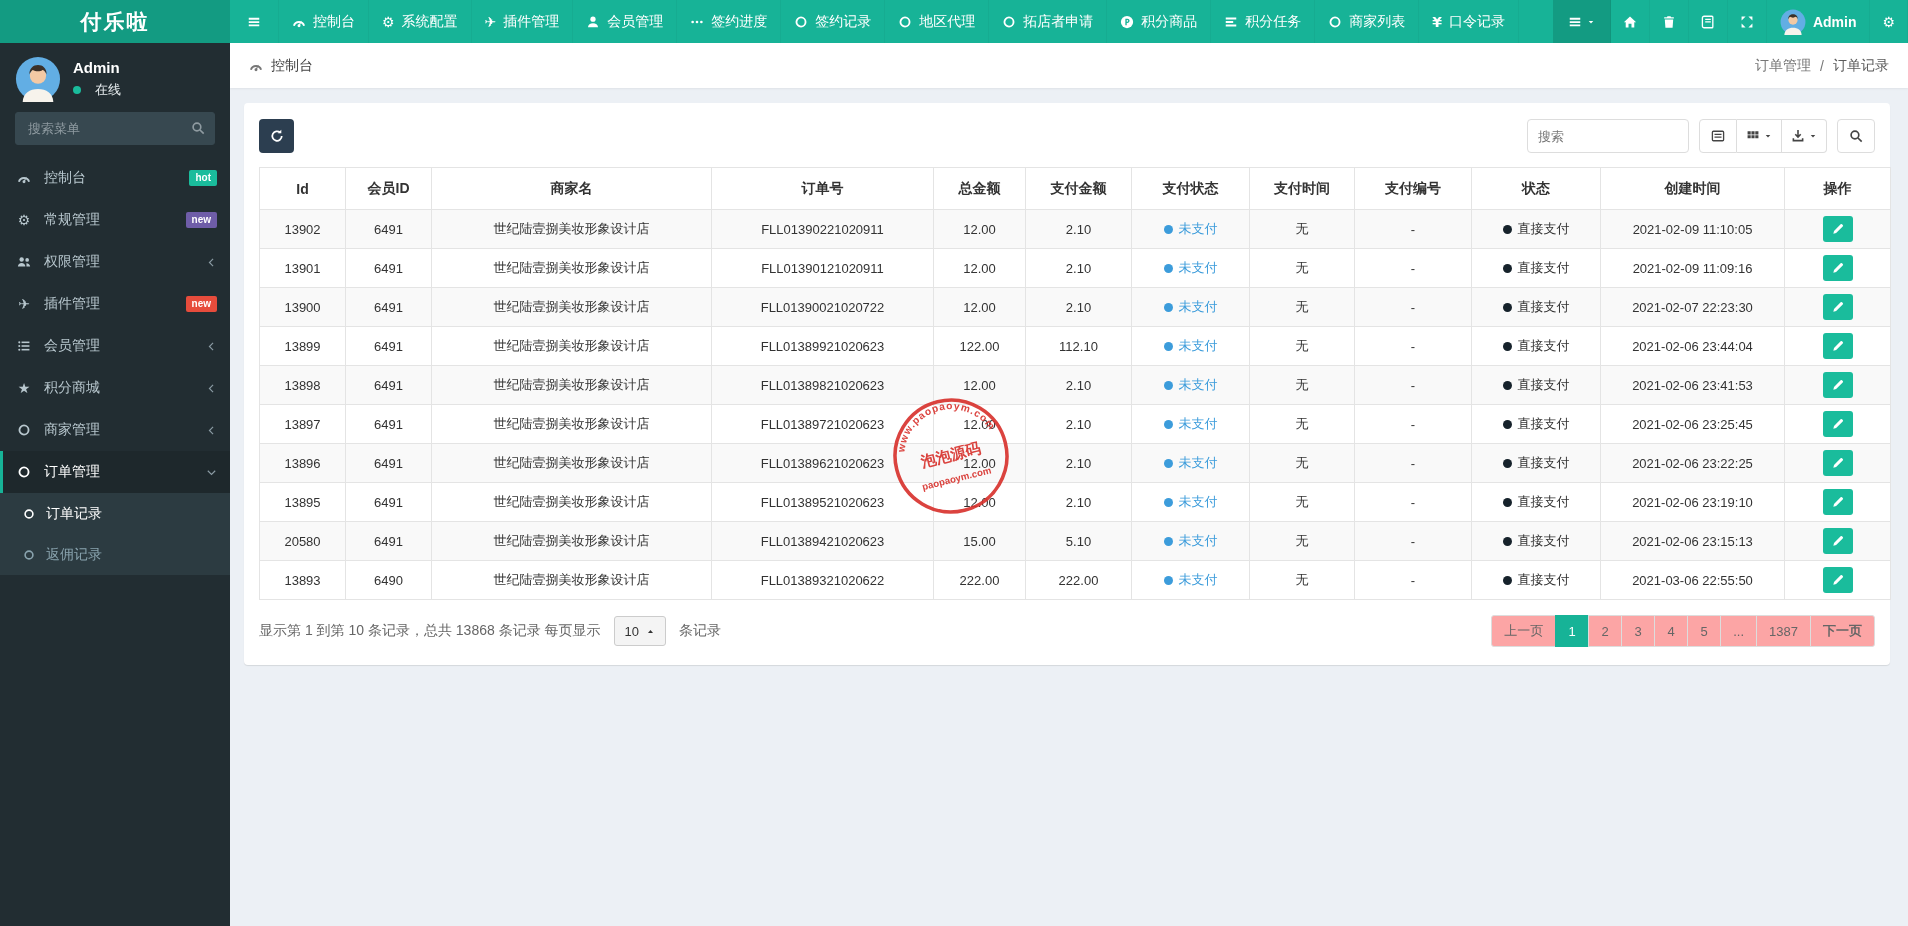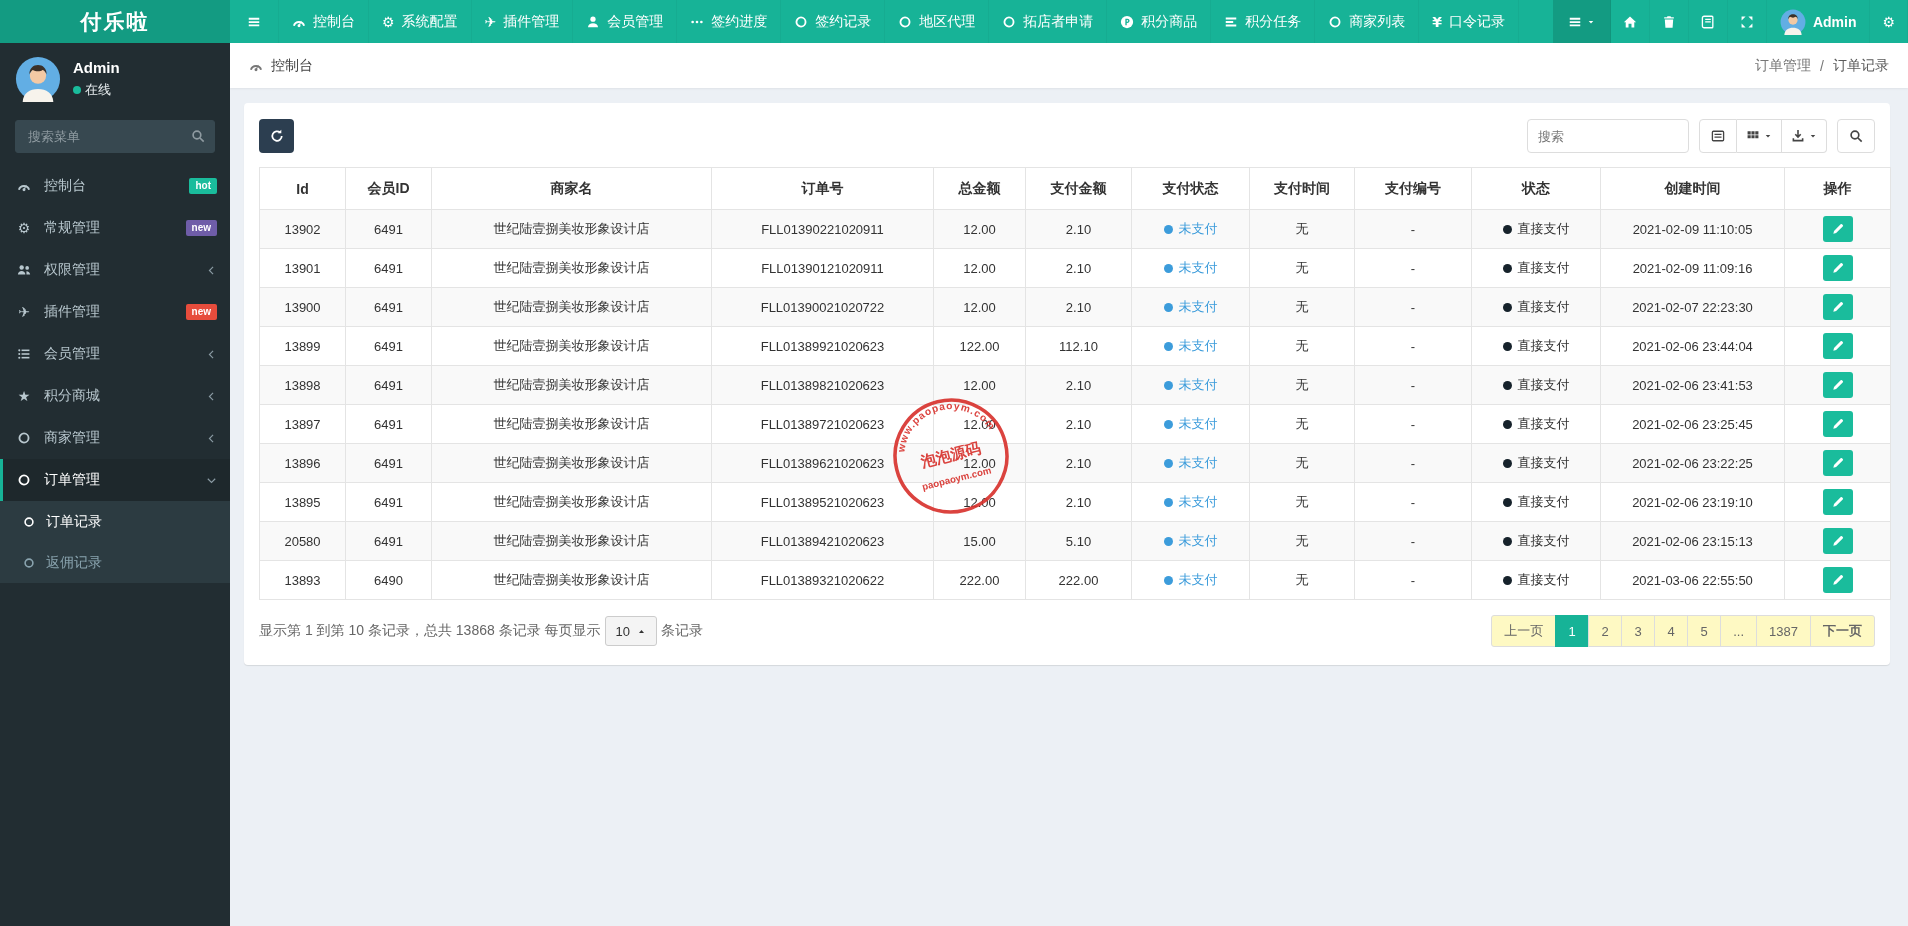--- a/index.html
+++ b/index.html
@@ -19,23 +19,23 @@
   .nav-dd{background:var(--accent-dark);padding:0 15px;gap:5px;}
   .nav-ic{padding:0 12px;}
   .avatar-sm svg{width:26px;height:26px;display:block;}
   .admin-name{font-weight:700;}
 
   
   .sidebar{position:absolute;top:43px;left:0;width:230px;height:883px;background:var(--sidebar-bg);color:var(--sidebar-text);z-index:10;}
   .user-panel{display:flex;gap:12px;padding:13px 15px 10px;align-items:center;}
   .user-panel .avatar svg{width:46px;height:46px;display:block;}
   .user-name{color:#fff;font-weight:700;font-size:15px;margin-bottom:5px;}
-  .user-status{display:flex;align-items:center;gap:4px;color:#e8eef0;font-size:13px;cursor:pointer;}
+  .user-status{display:flex;align-items:center;gap:14px;color:#e8eef0;font-size:13px;cursor:pointer;}
   .dot{width:8px;height:8px;border-radius:50%;background:var(--green);display:inline-block;}
-  .sidebar-search{margin:8px 15px 12px;position:relative;}
+  .sidebar-search{margin:0 15px 12px;position:relative;}
   .sidebar-search input{width:100%;height:33px;background:#374850;border:1px solid #374850;border-radius:3px;color:#ccc;padding:0 32px 0 12px;font-size:13px;outline:none;}
   .sidebar-search input::placeholder{color:#8f9ba1;}
   .sidebar-search .icon{position:absolute;right:10px;top:9px;color:#8f9ba1;cursor:pointer;}
   #sidebar-menu{list-style:none;margin-top:6px;}
   .menu-item{display:flex;align-items:center;height:42px;padding:0 13px 0 12px;gap:11px;cursor:pointer;border-left:3px solid transparent;font-size:14px;}
   .menu-item .mi{width:18px;color:inherit;}
   .menu-item .chev{margin-left:auto;color:#8a9aa3;}
   .menu-item .chev svg{width:11px;height:11px;}
   .menu-item .badge{margin-left:auto;font-size:10px;color:#fff;padding:2px 6px;border-radius:2px;font-weight:700;line-height:1.2;}
   .menu-item.active{background:var(--sidebar-active-bg);color:#fff;border-left-color:var(--accent);}
@@ -71,25 +71,25 @@
   .data-table th{height:42px;font-size:14px;font-weight:700;color:#333;background:#fff;}
   .data-table tbody tr:nth-child(odd){background:#f9f9f9;}
   .pay-status{color:var(--blue);}
   .dot-sm{display:inline-block;width:9px;height:9px;border-radius:50%;margin-right:6px;vertical-align:-1px;}
   .dot-blue{background:var(--blue);}
   .dot-dark{background:#16222b;}
   .btn-edit{width:30px;height:26px;background:var(--green);border:none;border-radius:3px;color:#fff;display:inline-flex;align-items:center;justify-content:center;cursor:pointer;vertical-align:middle;}
   .btn-edit svg{width:12px;height:12px;}
 
   .table-footer{display:flex;align-items:center;margin-top:15px;font-size:14px;color:#666;}
-  .info{display:flex;align-items:center;gap:4px;}
+  .info{display:flex;align-items:center;gap:13px;}
   .page-size{height:30px;padding:0 10px;border:1px solid #ccc;background:#f4f4f4;border-radius:3px;display:inline-flex;align-items:center;gap:7px;color:#333;cursor:pointer;font-size:13px;}
   .page-size .icon svg{width:9px;height:9px;}
   .pagination{margin-left:auto;display:flex;list-style:none;}
-  .pagination li{border:1px solid #ddd;margin-left:-1px;background:#fef9c3;color:#666;min-width:34px;height:32px;display:flex;align-items:center;justify-content:center;padding:0 12px;font-size:13px;cursor:pointer;}
+  .pagination li{border:1px solid #ddd;margin-left:-1px;background:#fca5a5;color:#666;min-width:34px;height:32px;display:flex;align-items:center;justify-content:center;padding:0 12px;font-size:13px;cursor:pointer;}
   .pagination li:first-child{border-radius:3px 0 0 3px;margin-left:0;}
   .pagination li:last-child{border-radius:0 3px 3px 0;font-weight:bold;}
   .pagination li.active{background:var(--accent);border-color:var(--accent);color:#fff;}
   .pagination li.ellipsis{cursor:default;}
 
   .watermark{position:absolute;left:646px;top:292px;width:122px;height:122px;transform:rotate(-14deg);opacity:0.92;pointer-events:none;z-index:5;}
 </style>
 </head>
 <body>
 

